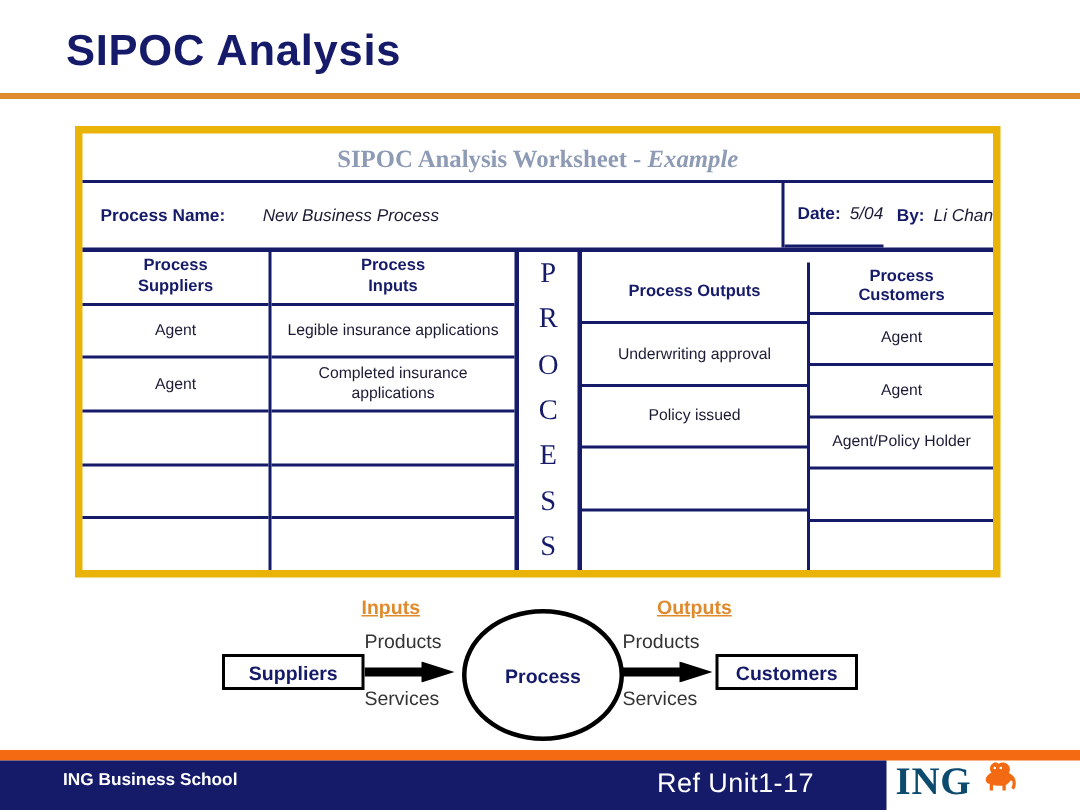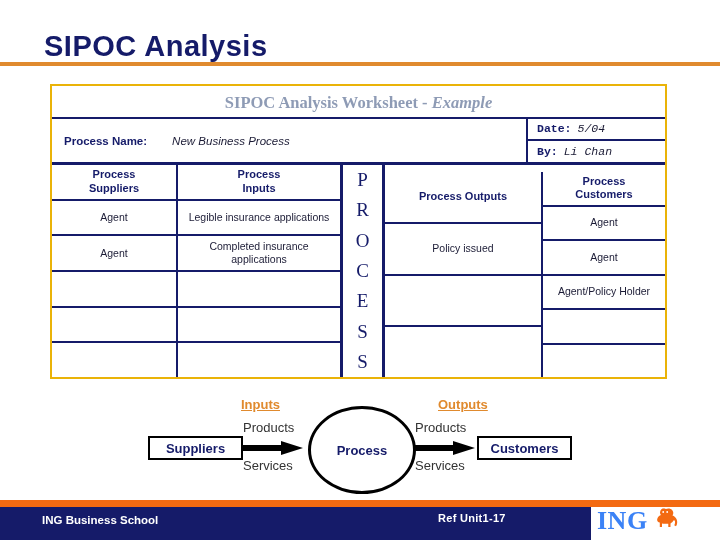--- a/index.html
+++ b/index.html
@@ -12,21 +12,21 @@
     height: 540px;
     position: relative;
     overflow: hidden;
     font-family: "Liberation Sans", sans-serif;
   }
 
   
   .slide-title {
     position: absolute;
     left: 44px;
-    top: 30px;
+    top: 18px;
     font-size: 29px;
     font-weight: bold;
     color: #151B69;
     letter-spacing: 0.5px;
     font-family: "Liberation Sans", sans-serif;
   }
   .title-rule {
     position: absolute;
     left: 0;
     top: 62px;
@@ -34,21 +34,21 @@
     height: 4px;
     background: #E08A2E;
   }
 
   
   .worksheet {
     position: absolute;
     left: 50px;
     top: 84px;
     width: 617px;
-    border: 2px solid #eab308;
+    border: 5px solid #eab308;
     box-sizing: border-box;
     background: #ffffff;
   }
 
   .ws-title {
     height: 33px;
     line-height: 33px;
     text-align: center;
     font-family: "Liberation Serif", serif;
     font-weight: bold;
@@ -85,22 +85,21 @@
   .meta-value {
     font-size: 11.5px;
     font-style: italic;
     color: #1b1b35;
     margin-left: 25px;
     white-space: nowrap;
   }
   .ws-meta-right {
     flex: 0 0 137px;
     display: flex;
-    flex-direction: column;
-    font-family: Liberation Mono, monospace;
+    flex-direction: row;
   }
   .ws-meta-cell {
     flex: 1 1 50%;
     display: flex;
     align-items: center;
     padding-left: 9px;
     box-sizing: border-box;
   }
   .ws-meta-cell.first {
     border-bottom: 2px solid #151B69;
@@ -266,39 +265,39 @@
     top: 514px;
     font-size: 11.5px;
     font-weight: bold;
     color: #ffffff;
     margin-left: 12px;
   }
   .footer-ref {
     position: absolute;
     left: 438px;
     top: 512px;
-    font-size: 11px;
-    font-weight: bold;
+    font-size: 18px;
+    font-weight: normal;
     color: #ffffff;
     letter-spacing: 0.3px;
   }
   .footer-logo {
     position: absolute;
     left: 597px;
     top: 503px;
     width: 110px;
     height: 36px;
     display: flex;
     align-items: center;
   }
   .logo-text {
     font-family: "Liberation Serif", serif;
     font-size: 26px;
     font-weight: bold;
-    color: #3b82f6;
+    color: #0c4a6e;
     letter-spacing: 0.5px;
   }
   .logo-lion {
     margin-left: 6px;
     margin-top: -2px;
   }
 </style>
 </head>
 <body>
 
@@ -360,20 +359,21 @@
       <div class="proc-letter">C</div>
       <div class="proc-letter">E</div>
       <div class="proc-letter">S</div>
       <div class="proc-letter">S</div>
     </div>
 
     <div class="pane pane-right">
       <div class="sub-cols">
         <div class="col col-outputs">
           <div class="cell header">Process Outputs</div>
+          <div class="cell">Underwriting approval</div>
           <div class="cell">Policy issued</div>
           <div class="cell"></div>
           <div class="cell"></div>
         </div>
         <div class="col col-customers">
           <div class="cell header">
             <span><span>Process</span><br><span>Customers</span></span>
           </div>
           <div class="cell">Agent</div>
           <div class="cell">Agent</div>

